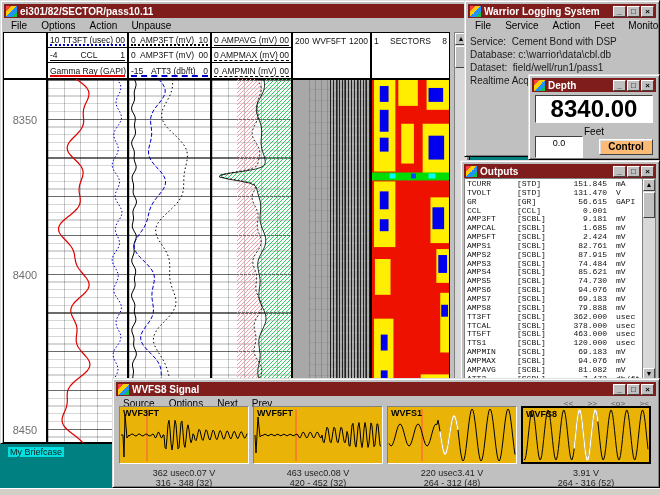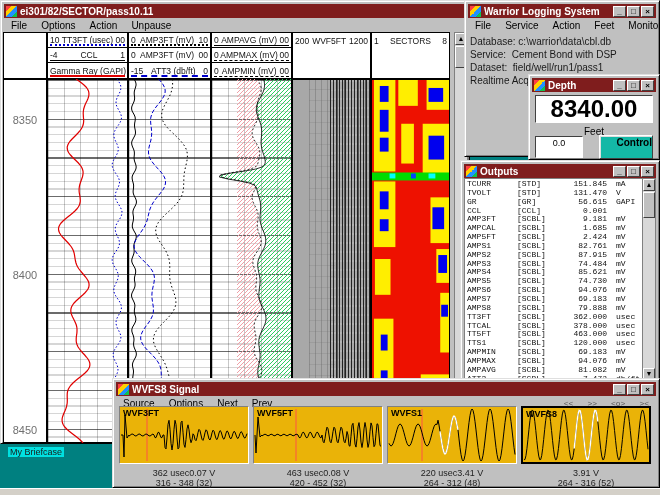--- a/index.html
+++ b/index.html
@@ -63,23 +63,23 @@
   
   #depth-window{left:528px;top:74px;width:132px;height:86px}
   .dval{position:absolute;left:6px;top:20px;right:6px;height:28px;background:#fff;
     border:1px solid;border-color:#404040 #fff #fff #404040;
     font-size:24px;font-weight:bold;text-align:center;line-height:26px;color:#000}
   .dunit{position:absolute;left:0;top:51px;width:100%;text-align:center;font-size:10px;color:#000}
   .dbot{position:absolute;left:6px;right:6px;bottom:4px;height:16px;display:flex;
     justify-content:space-between;align-items:center}
   .drate{width:48px;height:22px;background:#fff;border:1px solid;
     border-color:#404040 #fff #fff #404040;font-size:9px;text-align:center;line-height:12px;color:#000}
-  .dctl{width:54px;height:24px;background:#14b8a6;border:1px solid;
+  .dctl{width:54px;height:16px;background:#fdba74;border:1px solid;
     border-color:#fff #404040 #404040 #fff;box-shadow:inset 1px 1px 0 #dfdfdf;
-    font-size:10px;font-weight:bold;text-align:right;line-height:14px;color:#000}
+    font-size:10px;font-weight:bold;text-align:center;line-height:14px;color:#000}
   
   #outputs-window{left:460px;top:160px;width:200px;height:225px}
   #out-rows{position:absolute;left:3px;top:17px;right:16px;bottom:3px;background:#fff;
     border:1px solid #808080;font-family:"Liberation Mono",monospace;font-size:8px;
     line-height:8.85px;overflow:hidden;padding:1px 2px;color:#111}
   .orow{display:flex;white-space:pre}
   .o-name{width:50px}.o-type{width:42px}.o-val{width:48px;text-align:right}.o-unit{padding-left:9px}
   
   #signal-window{left:112px;top:378px;width:548px;height:110px}
   .navicons{margin-left:auto;display:flex}
@@ -276,22 +276,22 @@
     </span>
   </div>
   <div class="mbar">
     <span class="mitem">File</span>
     <span class="mitem">Service</span>
     <span class="mitem">Action</span>
     <span class="mitem">Feet</span>
     <span class="mitem">Monitor</span>
   </div>
   <div class="wlines">
+    <div class="wline">Service:  Cement Bond with DSP</div>
     <div class="wline">Database: c:\warrior\data\cbl.db</div>
-    <div class="wline">Service:  Cement Bond with DSP</div>
     <div class="wline">Dataset:  field/well/run1/pass1</div>
     <div class="wline">Realtime Acquisition Mode</div>
   </div>
 </div>
 
 <div id="depth-window" class="win">
   <div class="tbar">
     <span class="appico"></span>
     <span>Depth</span>
     <span class="tb-btns">

